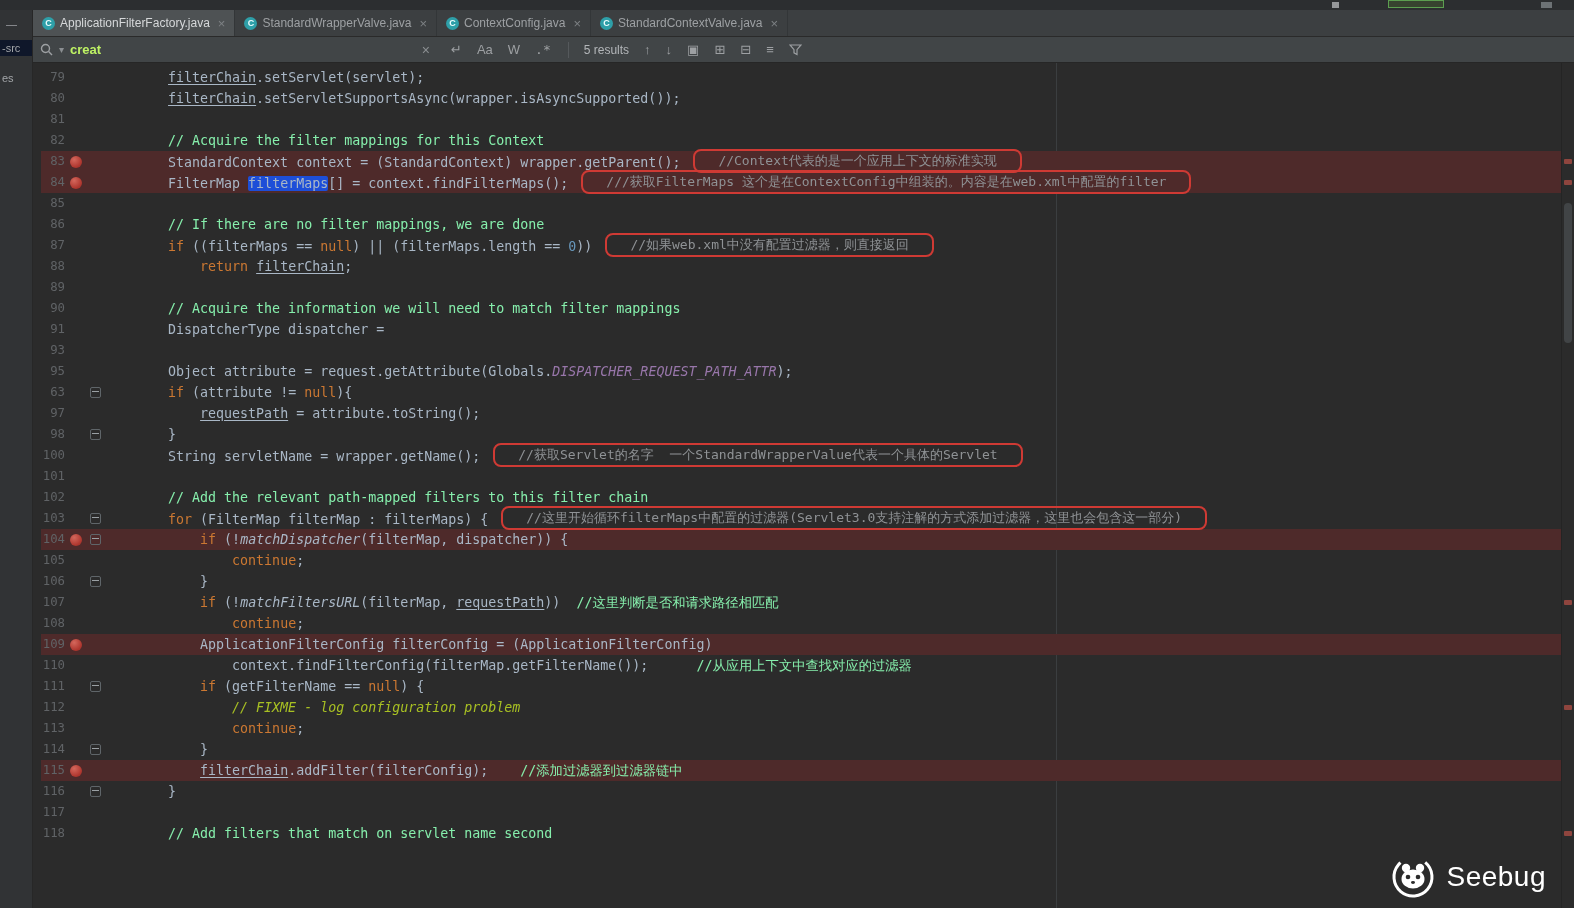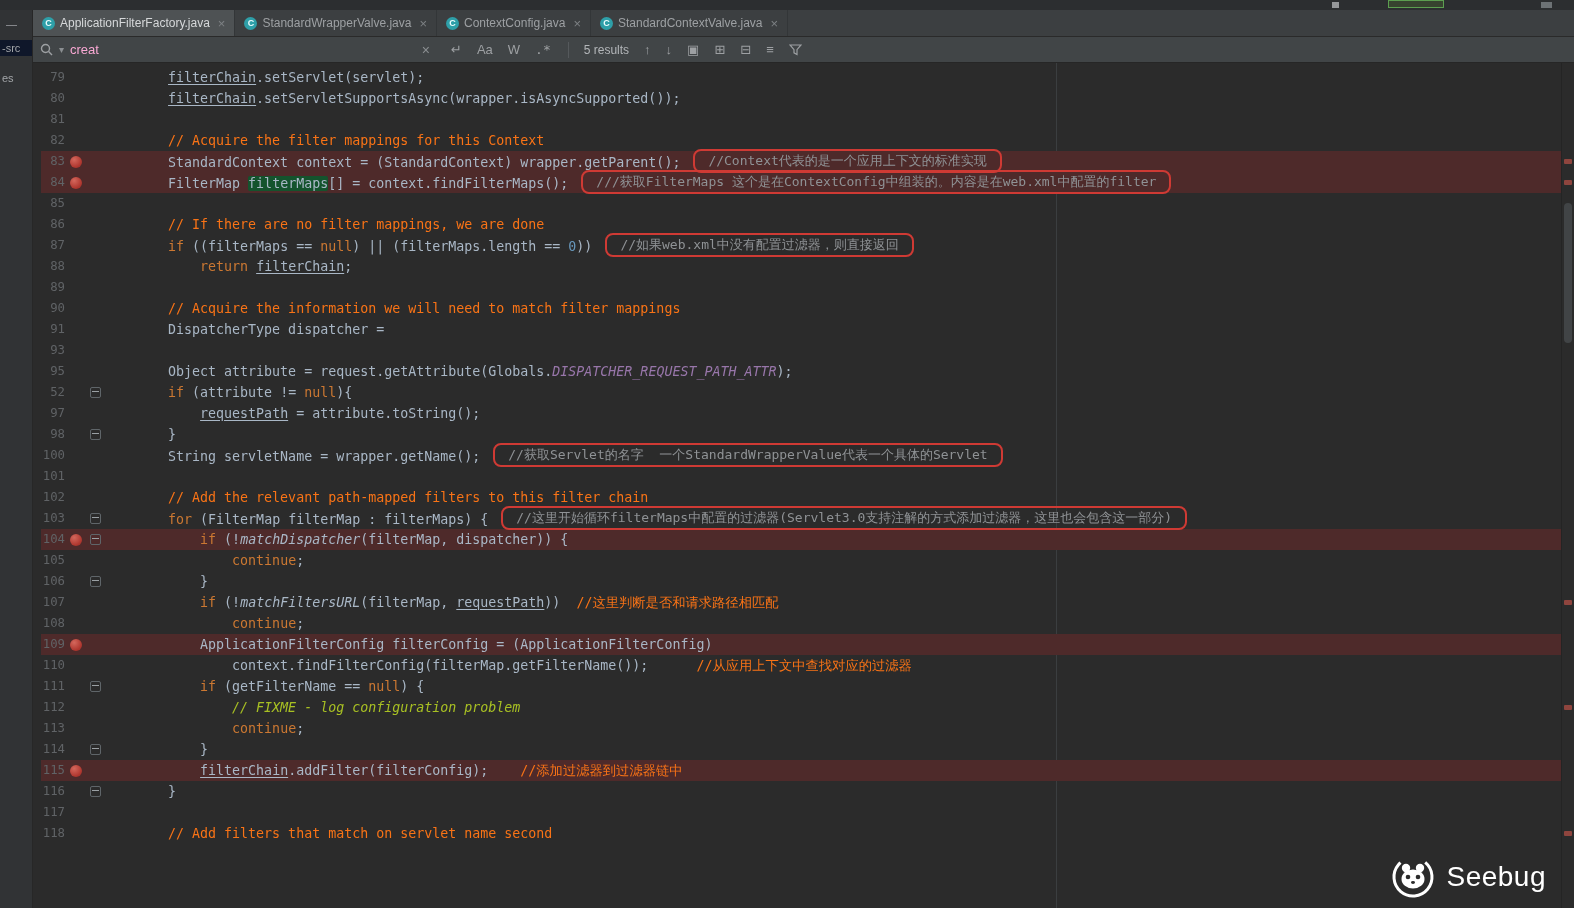--- a/index.html
+++ b/index.html
@@ -22,21 +22,21 @@
   
   .tab-bar{position:absolute;left:33px;top:10px;width:1541px;height:27px;background:#3c3f41;border-bottom:1px solid #2a2a2a;box-sizing:border-box;display:flex;align-items:stretch;z-index:5;}
   .tab{display:flex;align-items:center;gap:5px;padding:0 9px;border-right:1px solid #333638;color:#9da0a3;font-size:12px;}
   .tab.active{background:#4e5254;color:#d6d8da;}
   .class-icon{width:13px;height:13px;border-radius:50%;background:#2e9fa8;color:#eafcfd;font-size:9px;font-weight:bold;display:flex;align-items:center;justify-content:center;flex:none;}
   .tab-close{color:#7d8184;margin-left:3px;font-size:13px;line-height:1;}
   
   .search-bar{position:absolute;left:33px;top:37px;width:1541px;height:26px;background:#414547;border-bottom:1px solid #262626;box-sizing:border-box;display:flex;align-items:center;font-size:12px;color:#a9adb0;z-index:5;}
   .search-field{display:flex;align-items:center;gap:6px;width:396px;padding-left:7px;position:relative;flex:none;}
   .caret-down{color:#8b8f92;font-size:10px;}
-  .query{color:#f9a8d4;font-size:13px;}
+  .query{color:#bef264;font-size:13px;font-weight:bold;}
   .clear{position:absolute;right:6px;color:#8b8f92;font-size:14px;}
   .sbtn{margin-left:15px;color:#9da0a3;font-size:13px;line-height:1;}
   .regex{font-family:"DejaVu Sans Mono",monospace;}
   .sdivider{width:1px;height:16px;background:#55595c;margin-left:17px;}
   .results{margin-left:15px;color:#b3b6b9;}
   .funnel{margin-left:15px;}
   
   .editor{position:absolute;left:33px;top:63px;width:1541px;height:845px;background:#2b2b2b;z-index:1;}
   .margin-guide{position:absolute;left:1023px;top:0;height:100%;width:1px;background:#3b3e40;}
   .code-area{position:absolute;left:8px;top:4px;width:100%;}
@@ -45,29 +45,29 @@
   .ln{width:24px;flex:none;text-align:right;color:#606366;font-size:12.3px;}
   .bpcol{width:22px;flex:none;display:flex;align-items:center;justify-content:center;}
   .foldcol{width:17px;flex:none;display:flex;align-items:center;justify-content:flex-start;padding-left:3px;box-sizing:border-box;}
   .code{flex:1;position:relative;}
   .bp-icon{width:12px;height:12px;border-radius:50%;background:radial-gradient(circle at 35% 30%,#d4675c,#b03830 65%,#8f2b25);}
   .fold-icon{width:9px;height:9px;border:1px solid #5f6569;border-radius:2px;position:relative;background:transparent;display:inline-block;}
   .fold-icon::after{content:"";position:absolute;left:1px;right:1px;top:3px;height:1px;background:#9aa0a4;}
   
   .sd{color:#a9b7c6;}
   .sk{color:#cc7832;}
-  .sc{color:#f97316;}
+  .sc{color:#86efac;}
   .sy{color:#a8c023;font-style:italic;}
   .sp{color:#9876aa;font-style:italic;}
   .sn{color:#6897bb;}
   .su{color:#a9b7c6;text-decoration:underline;text-underline-offset:2px;}
   .si{color:#a9b7c6;font-style:italic;}
-  .ss{color:#a9b7c6;background:#14532d;border-radius:2px;}
-  
-  .redbox{display:inline-block;box-sizing:border-box;margin-left:13px;padding:0 13px;height:24px;line-height:20px;border:2px solid #cf3a34;border-radius:8px;color:#8f9295;vertical-align:middle;position:relative;top:-2px;font-size:13px;}
+  .ss{color:#a9b7c6;background:#1d4ed8;border-radius:2px;}
+  
+  .redbox{display:inline-block;box-sizing:border-box;margin-left:13px;padding:0 23px;height:24px;line-height:20px;border:2px solid #cf3a34;border-radius:8px;color:#8f9295;vertical-align:middle;position:relative;top:-2px;font-size:13px;}
   
   .scrollbar{position:absolute;right:0;top:0;width:13px;height:100%;border-left:1px solid #242424;box-sizing:border-box;background:#2b2b2b;}
   .sb-thumb{position:absolute;right:2px;top:140px;width:8px;height:140px;background:#474b4e;border-radius:4px;opacity:.8;}
   .sb-mark{position:absolute;right:2px;width:8px;height:5px;background:#a14a42;opacity:.85;border-radius:1px;}
   
   .watermark{position:absolute;right:28px;bottom:8px;display:flex;align-items:center;gap:10px;z-index:3;}
   .brand{color:#ffffff;font-size:28px;font-weight:500;letter-spacing:.5px;}
 </style>
 </head>
 <body>
@@ -145,21 +145,21 @@
       <div class="row row-hl"><span class="ln">84</span><span class="bpcol"><span class="bp-icon"></span></span><span class="foldcol"></span><span class="code"><span class="sd">        FilterMap </span><span class="ss">filterMaps</span><span class="sd">[] = context.findFilterMaps();</span><span class="redbox">///获取FilterMaps 这个是在ContextConfig中组装的。内容是在web.xml中配置的filter</span></span></div>
       <div class="row"><span class="ln">85</span><span class="bpcol"></span><span class="foldcol"></span><span class="code"></span></div>
       <div class="row"><span class="ln">86</span><span class="bpcol"></span><span class="foldcol"></span><span class="code"><span class="sc">        // If there are no filter mappings, we are done</span></span></div>
       <div class="row"><span class="ln">87</span><span class="bpcol"></span><span class="foldcol"></span><span class="code"><span class="sd">        </span><span class="sk">if</span><span class="sd"> ((filterMaps == </span><span class="sk">null</span><span class="sd">) || (filterMaps.length == </span><span class="sn">0</span><span class="sd">))</span><span class="redbox">//如果web.xml中没有配置过滤器，则直接返回</span></span></div>
       <div class="row"><span class="ln">88</span><span class="bpcol"></span><span class="foldcol"></span><span class="code"><span class="sd">            </span><span class="sk">return</span><span class="sd"> </span><span class="su">filterChain</span><span class="sd">;</span></span></div>
       <div class="row"><span class="ln">89</span><span class="bpcol"></span><span class="foldcol"></span><span class="code"></span></div>
       <div class="row"><span class="ln">90</span><span class="bpcol"></span><span class="foldcol"></span><span class="code"><span class="sc">        // Acquire the information we will need to match filter mappings</span></span></div>
       <div class="row"><span class="ln">91</span><span class="bpcol"></span><span class="foldcol"></span><span class="code"><span class="sd">        DispatcherType dispatcher =</span></span></div>
       <div class="row"><span class="ln">93</span><span class="bpcol"></span><span class="foldcol"></span><span class="code"></span></div>
       <div class="row"><span class="ln">95</span><span class="bpcol"></span><span class="foldcol"></span><span class="code"><span class="sd">        Object attribute = request.getAttribute(Globals.</span><span class="sp">DISPATCHER_REQUEST_PATH_ATTR</span><span class="sd">);</span></span></div>
-      <div class="row"><span class="ln">52</span><span class="bpcol"></span><span class="foldcol"><span class="fold-icon fold-start"></span></span><span class="code"><span class="sd">        </span><span class="sk">if</span><span class="sd"> (attribute != </span><span class="sk">null</span><span class="sd">){</span></span></div>
+      <div class="row"><span class="ln">63</span><span class="bpcol"></span><span class="foldcol"><span class="fold-icon fold-start"></span></span><span class="code"><span class="sd">        </span><span class="sk">if</span><span class="sd"> (attribute != </span><span class="sk">null</span><span class="sd">){</span></span></div>
       <div class="row"><span class="ln">97</span><span class="bpcol"></span><span class="foldcol"></span><span class="code"><span class="sd">            </span><span class="su">requestPath</span><span class="sd"> = attribute.toString();</span></span></div>
       <div class="row"><span class="ln">98</span><span class="bpcol"></span><span class="foldcol"><span class="fold-icon fold-end"></span></span><span class="code"><span class="sd">        }</span></span></div>
       <div class="row"><span class="ln">100</span><span class="bpcol"></span><span class="foldcol"></span><span class="code"><span class="sd">        String servletName = wrapper.getName();</span><span class="redbox">//获取Servlet的名字  一个StandardWrapperValue代表一个具体的Servlet</span></span></div>
       <div class="row"><span class="ln">101</span><span class="bpcol"></span><span class="foldcol"></span><span class="code"></span></div>
       <div class="row"><span class="ln">102</span><span class="bpcol"></span><span class="foldcol"></span><span class="code"><span class="sc">        // Add the relevant path-mapped filters to this filter chain</span></span></div>
       <div class="row"><span class="ln">103</span><span class="bpcol"></span><span class="foldcol"><span class="fold-icon fold-start"></span></span><span class="code"><span class="sd">        </span><span class="sk">for</span><span class="sd"> (FilterMap filterMap : filterMaps) {</span><span class="redbox">//这里开始循环filterMaps中配置的过滤器(Servlet3.0支持注解的方式添加过滤器，这里也会包含这一部分)</span></span></div>
       <div class="row row-hl"><span class="ln">104</span><span class="bpcol"><span class="bp-icon"></span></span><span class="foldcol"><span class="fold-icon fold-start"></span></span><span class="code"><span class="sd">            </span><span class="sk">if</span><span class="sd"> (!</span><span class="si">matchDispatcher</span><span class="sd">(filterMap, dispatcher)) {</span></span></div>
       <div class="row"><span class="ln">105</span><span class="bpcol"></span><span class="foldcol"></span><span class="code"><span class="sd">                </span><span class="sk">continue</span><span class="sd">;</span></span></div>
       <div class="row"><span class="ln">106</span><span class="bpcol"></span><span class="foldcol"><span class="fold-icon fold-end"></span></span><span class="code"><span class="sd">            }</span></span></div>
       <div class="row"><span class="ln">107</span><span class="bpcol"></span><span class="foldcol"></span><span class="code"><span class="sd">            </span><span class="sk">if</span><span class="sd"> (!</span><span class="si">matchFiltersURL</span><span class="sd">(filterMap, </span><span class="su">requestPath</span><span class="sd">))  </span><span class="sc">//这里判断是否和请求路径相匹配</span></span></div>

